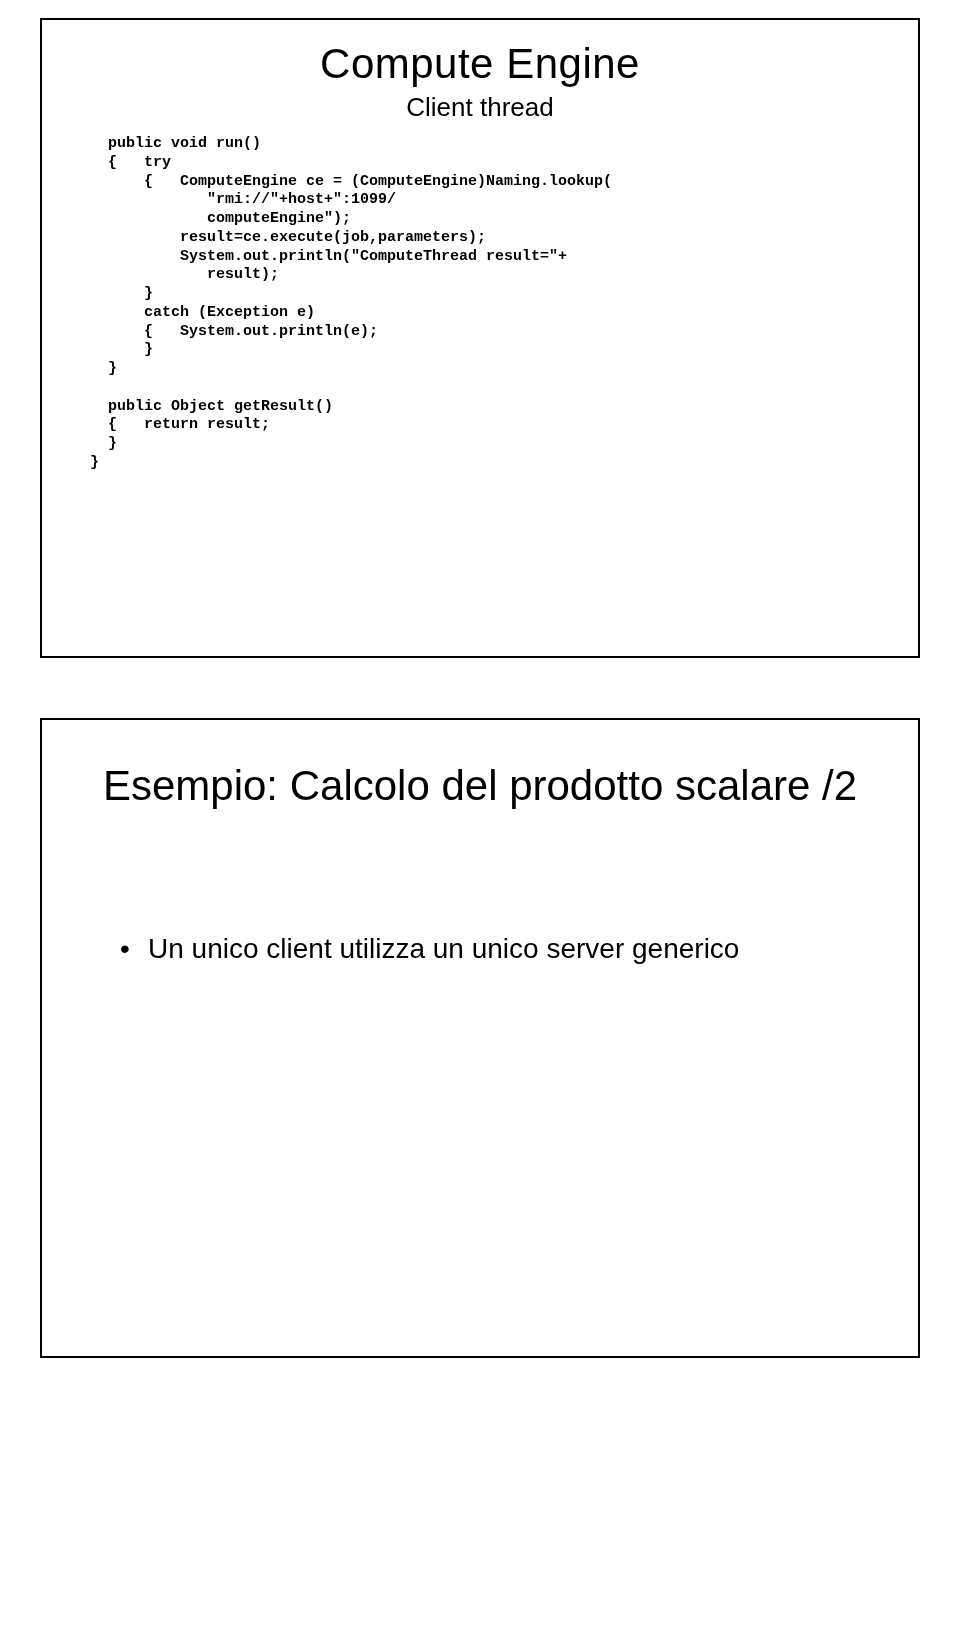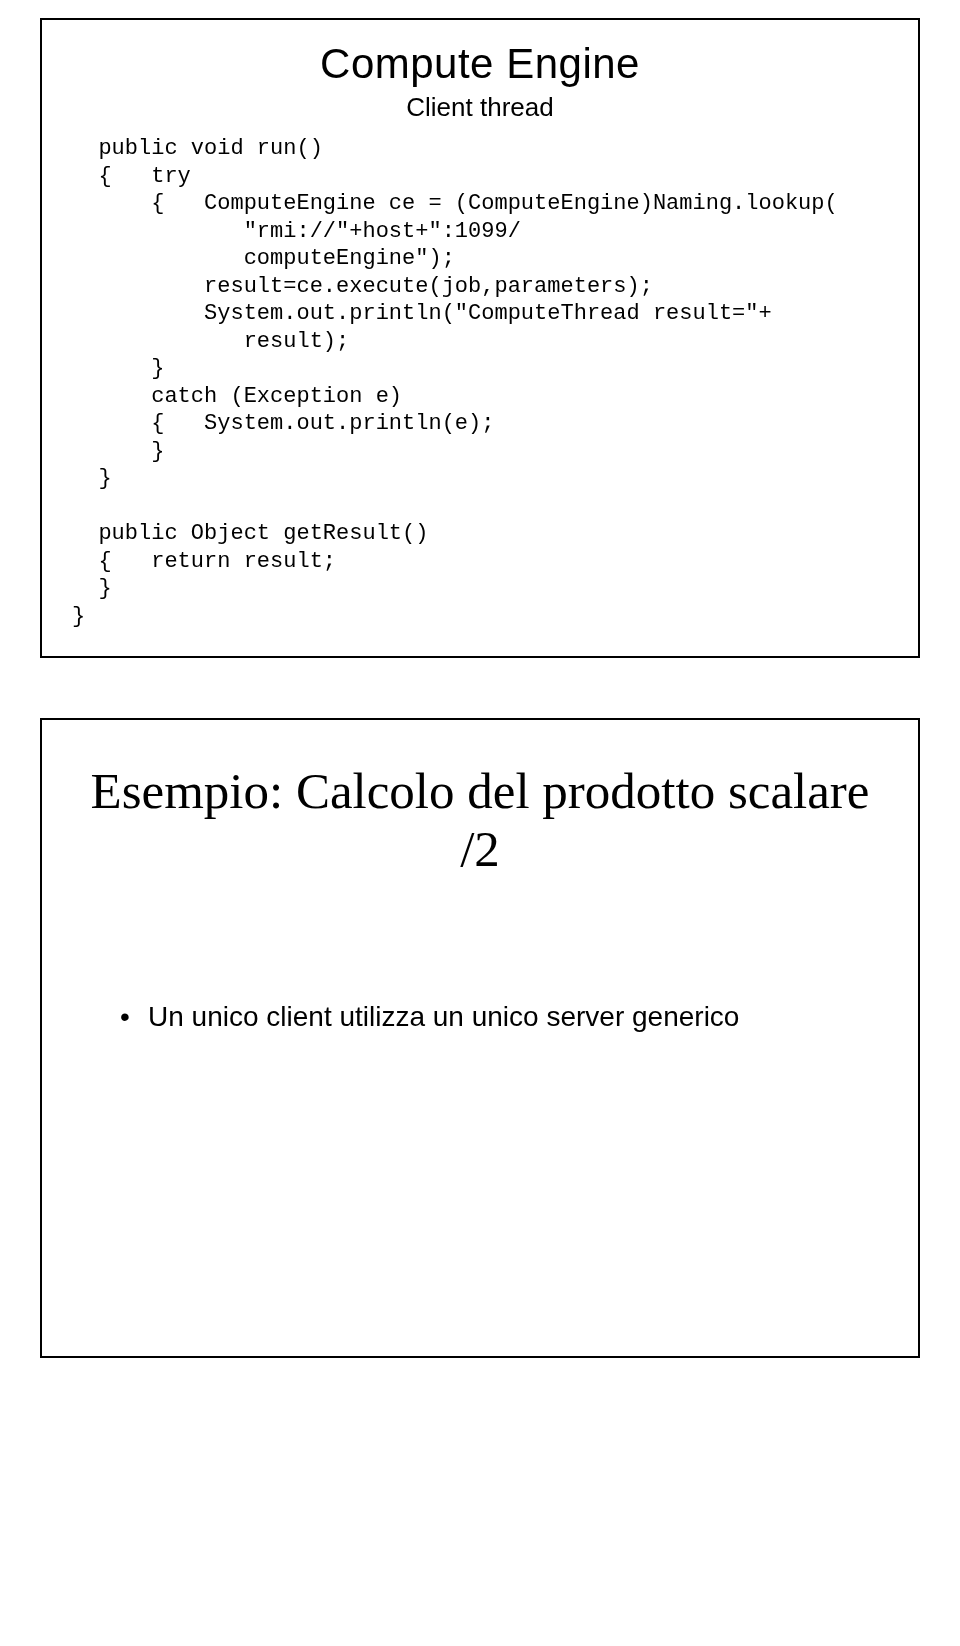--- a/index.html
+++ b/index.html
@@ -34,32 +34,32 @@
     letter-spacing: 0.5px;
   }
   .subtitle {
     font-size: 26px;
     font-family: Liberation Sans, sans-serif;
     text-align: center;
     margin: 0 0 12px 0;
   }
   .code {
     font-family: "Courier New", Courier, monospace;
-    font-size: 22px;
-    font-weight: normal;
+    font-size: 15px;
+    font-weight: bold;
     white-space: pre;
     line-height: 1.25;
-    margin-left: 2px;
+    margin-left: 20px;
   }
   .title-2 {
-    font-size: 51px;
+    font-size: 42px;
     font-weight: normal;
     text-align: center;
     margin: 22px 0 120px 0;
-    font-family: Liberation Serif, serif;
+    font-family: Liberation Sans, sans-serif;
   }
   .bullets {
     margin: 0 20px 0 50px;
     padding: 0;
     list-style: none;
   }
   .bullets li {
     font-size: 28px;
     line-height: 1.35;
     margin-bottom: 6px;

